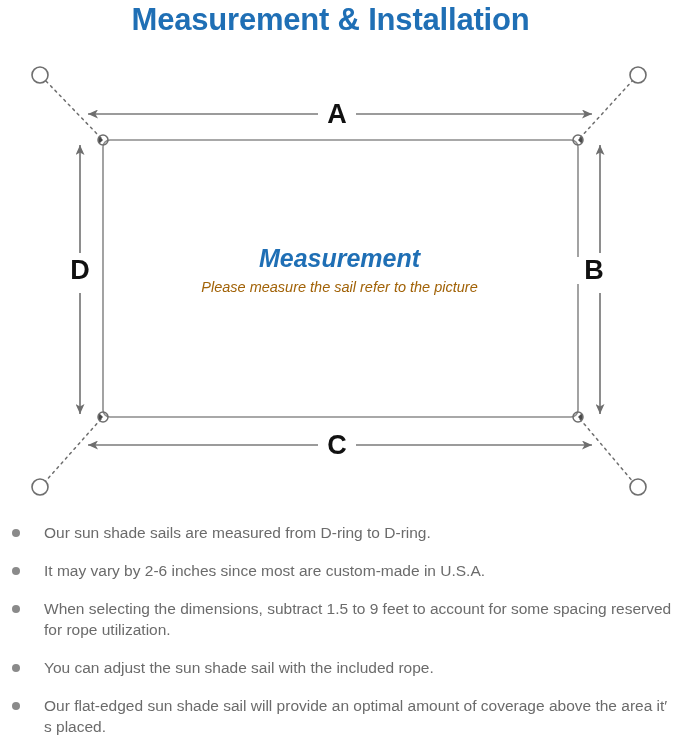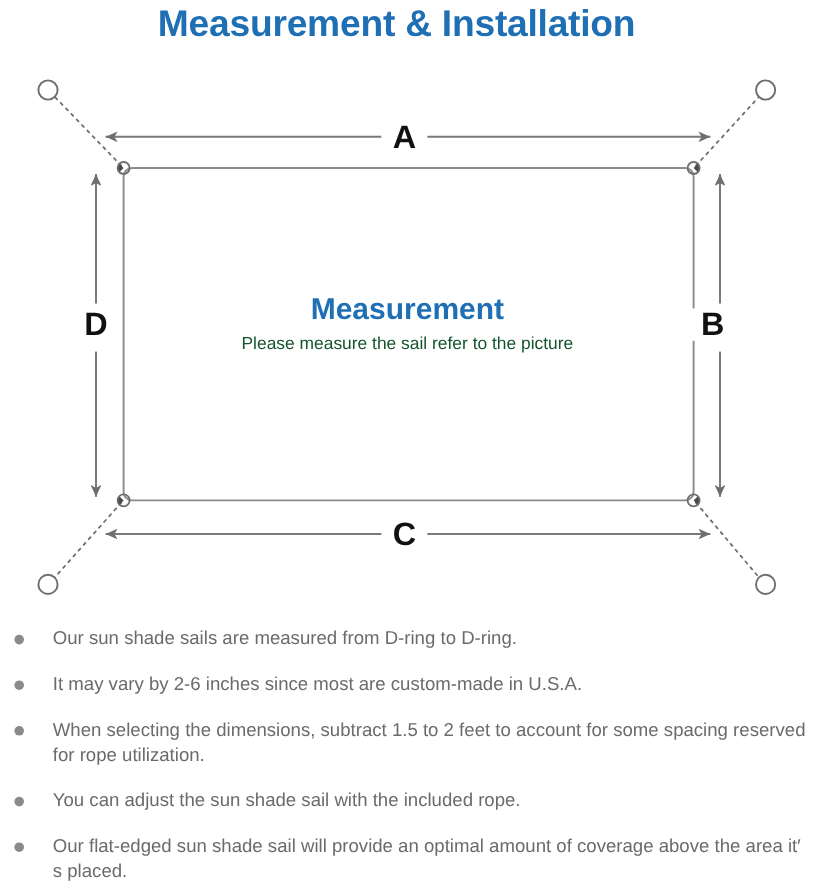--- a/index.html
+++ b/index.html
@@ -43,33 +43,34 @@
     display: block;
   }
 
   .center-label {
     position: absolute;
     left: 0;
     top: 196px;
     width: 679px;
     text-align: center;
     pointer-events: none;
+    font-style: italic;
   }
   .center-label .cl-main {
     display: block;
     font-size: 25px;
     font-weight: bold;
     color: #1F6FB5;
     line-height: 32px;
     white-space: nowrap;
   }
   .center-label .cl-sub {
     display: block;
     font-size: 14.5px;
-    color: #14532d;
+    color: #a16207;
     line-height: 26px;
     white-space: nowrap;
   }
 
   .dim-label {
     position: absolute;
     font-size: 27px;
     font-weight: bold;
     color: #111111;
     line-height: 1;
@@ -183,21 +184,21 @@
   <div class="note-item">
     <span class="note-bullet"></span>
     <span>Our sun shade sails are measured from D-ring to D-ring.</span>
   </div>
   <div class="note-item">
     <span class="note-bullet"></span>
     <span>It may vary by 2-6 inches since most are custom-made in U.S.A.</span>
   </div>
   <div class="note-item">
     <span class="note-bullet"></span>
-    <span>When selecting the dimensions, subtract 1.5 to 2 feet to account for some spacing reserved for rope utilization.</span>
+    <span>When selecting the dimensions, subtract 1.5 to 9 feet to account for some spacing reserved for rope utilization.</span>
   </div>
   <div class="note-item">
     <span class="note-bullet"></span>
     <span>You can adjust the sun shade sail with the included rope.</span>
   </div>
   <div class="note-item">
     <span class="note-bullet"></span>
     <span>Our flat-edged sun shade sail will provide an optimal amount of coverage above the area it′ s placed.</span>
   </div>
 </div>

